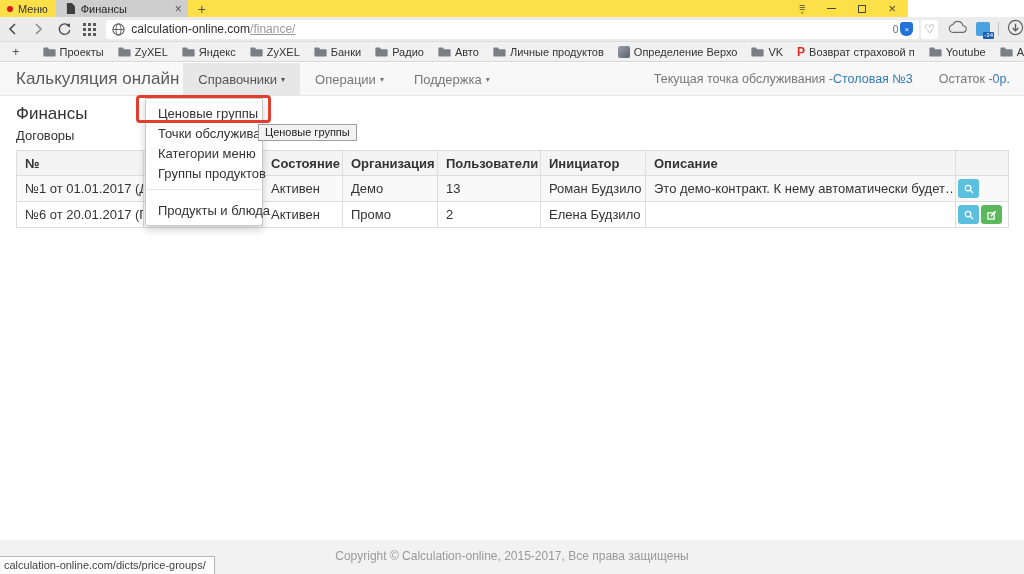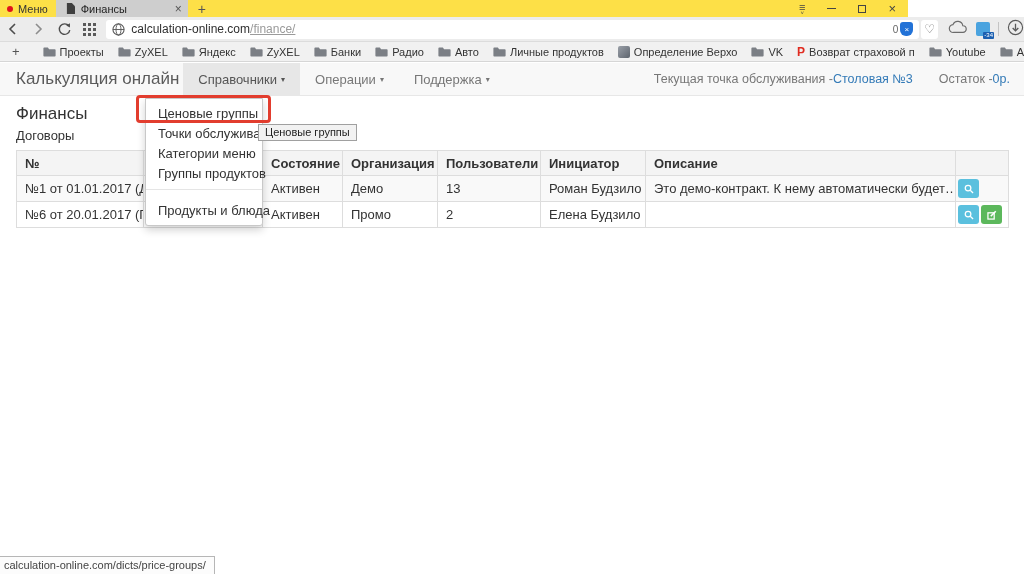--- a/index.html
+++ b/index.html
@@ -356,15 +356,16 @@
     <div class="dd-item">Точки обслуживания</div>
     <div class="dd-item">Категории меню</div>
     <div class="dd-item">Группы продуктов</div>
     <div class="dd-divider"></div>
     <div class="dd-item">Продукты и блюда</div>
   </div>
 
   <div class="annotation-rect"></div>
   <div class="cursor-tooltip">Ценовые группы</div>
 
+  <div class="footer">Copyright © Calculation-online, 2015-2017, Все права защищены</div>
 </div>
 
 <div class="statusbar">calculation-online.com/dicts/price-groups/</div>
 
 </body></html>

